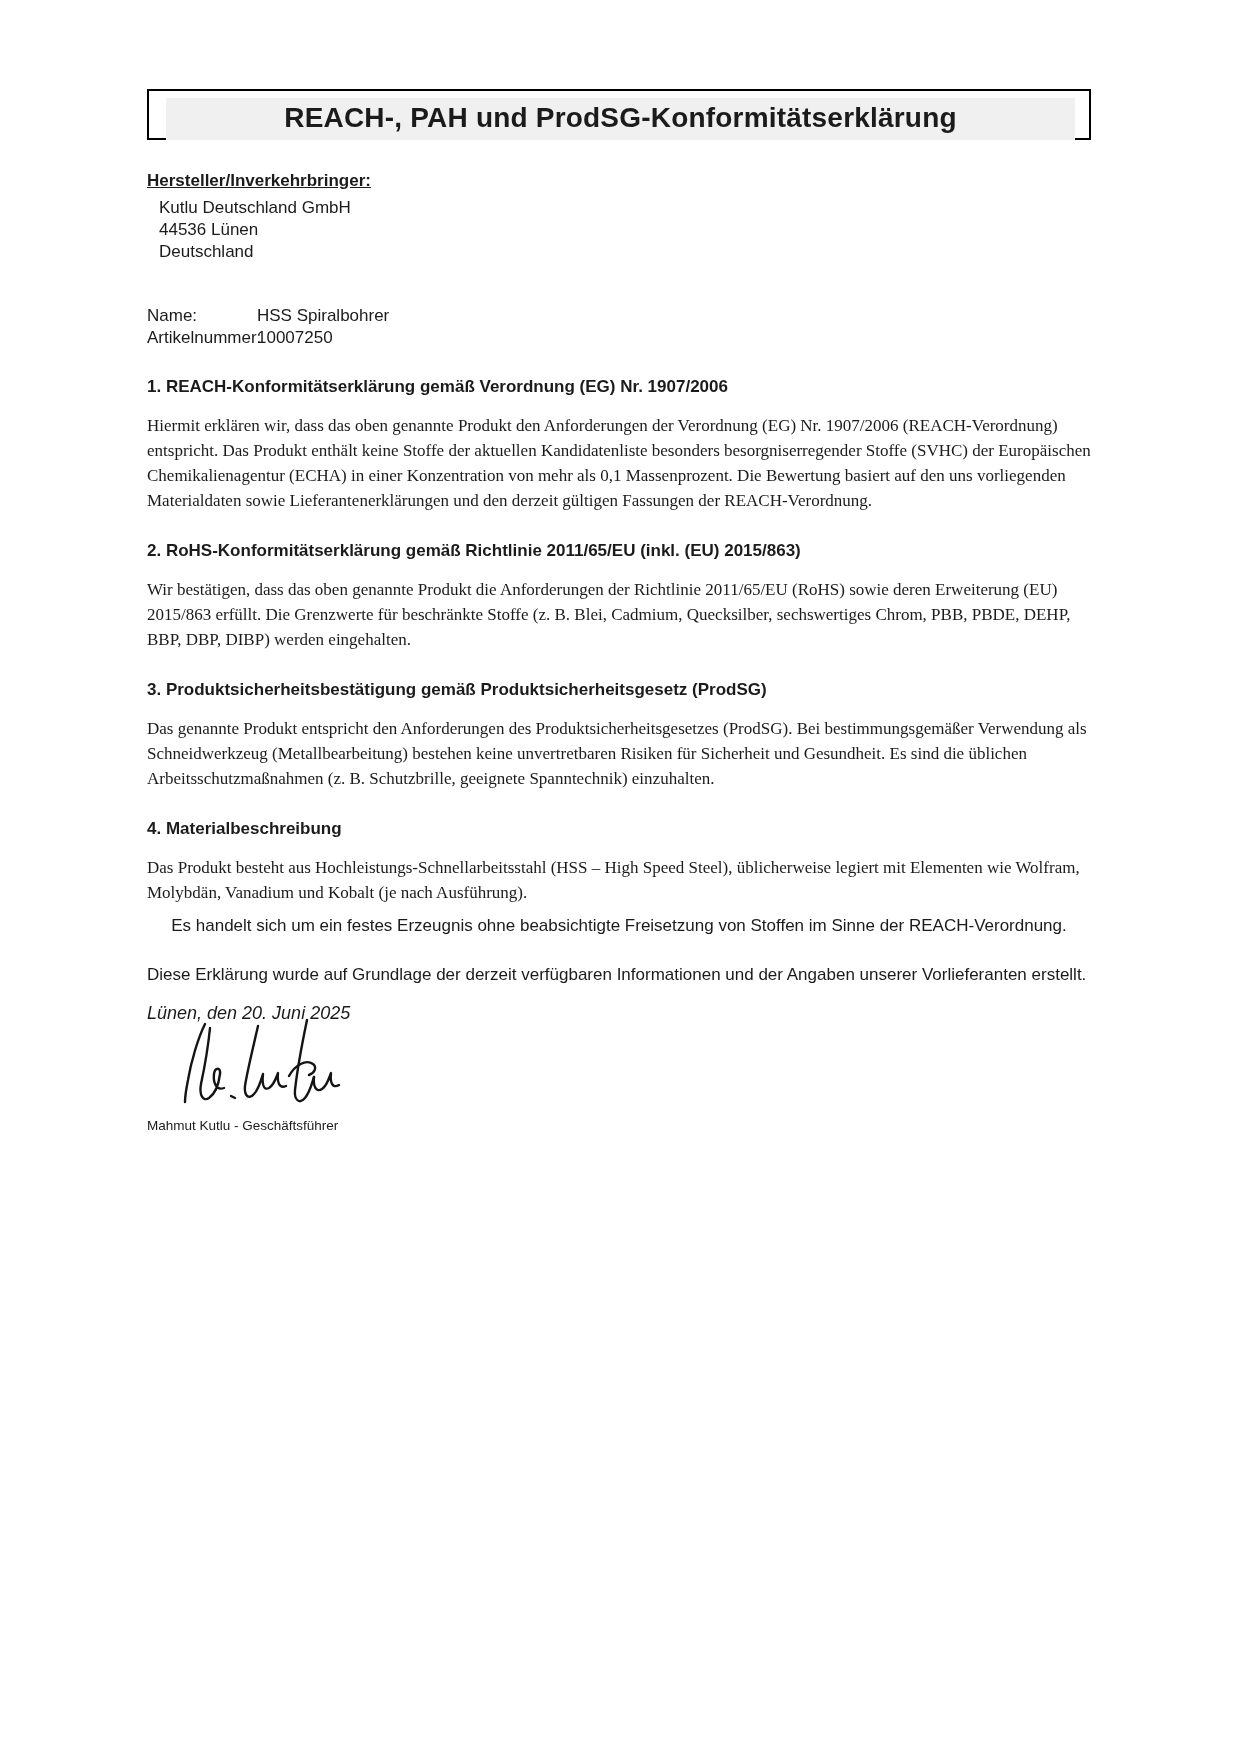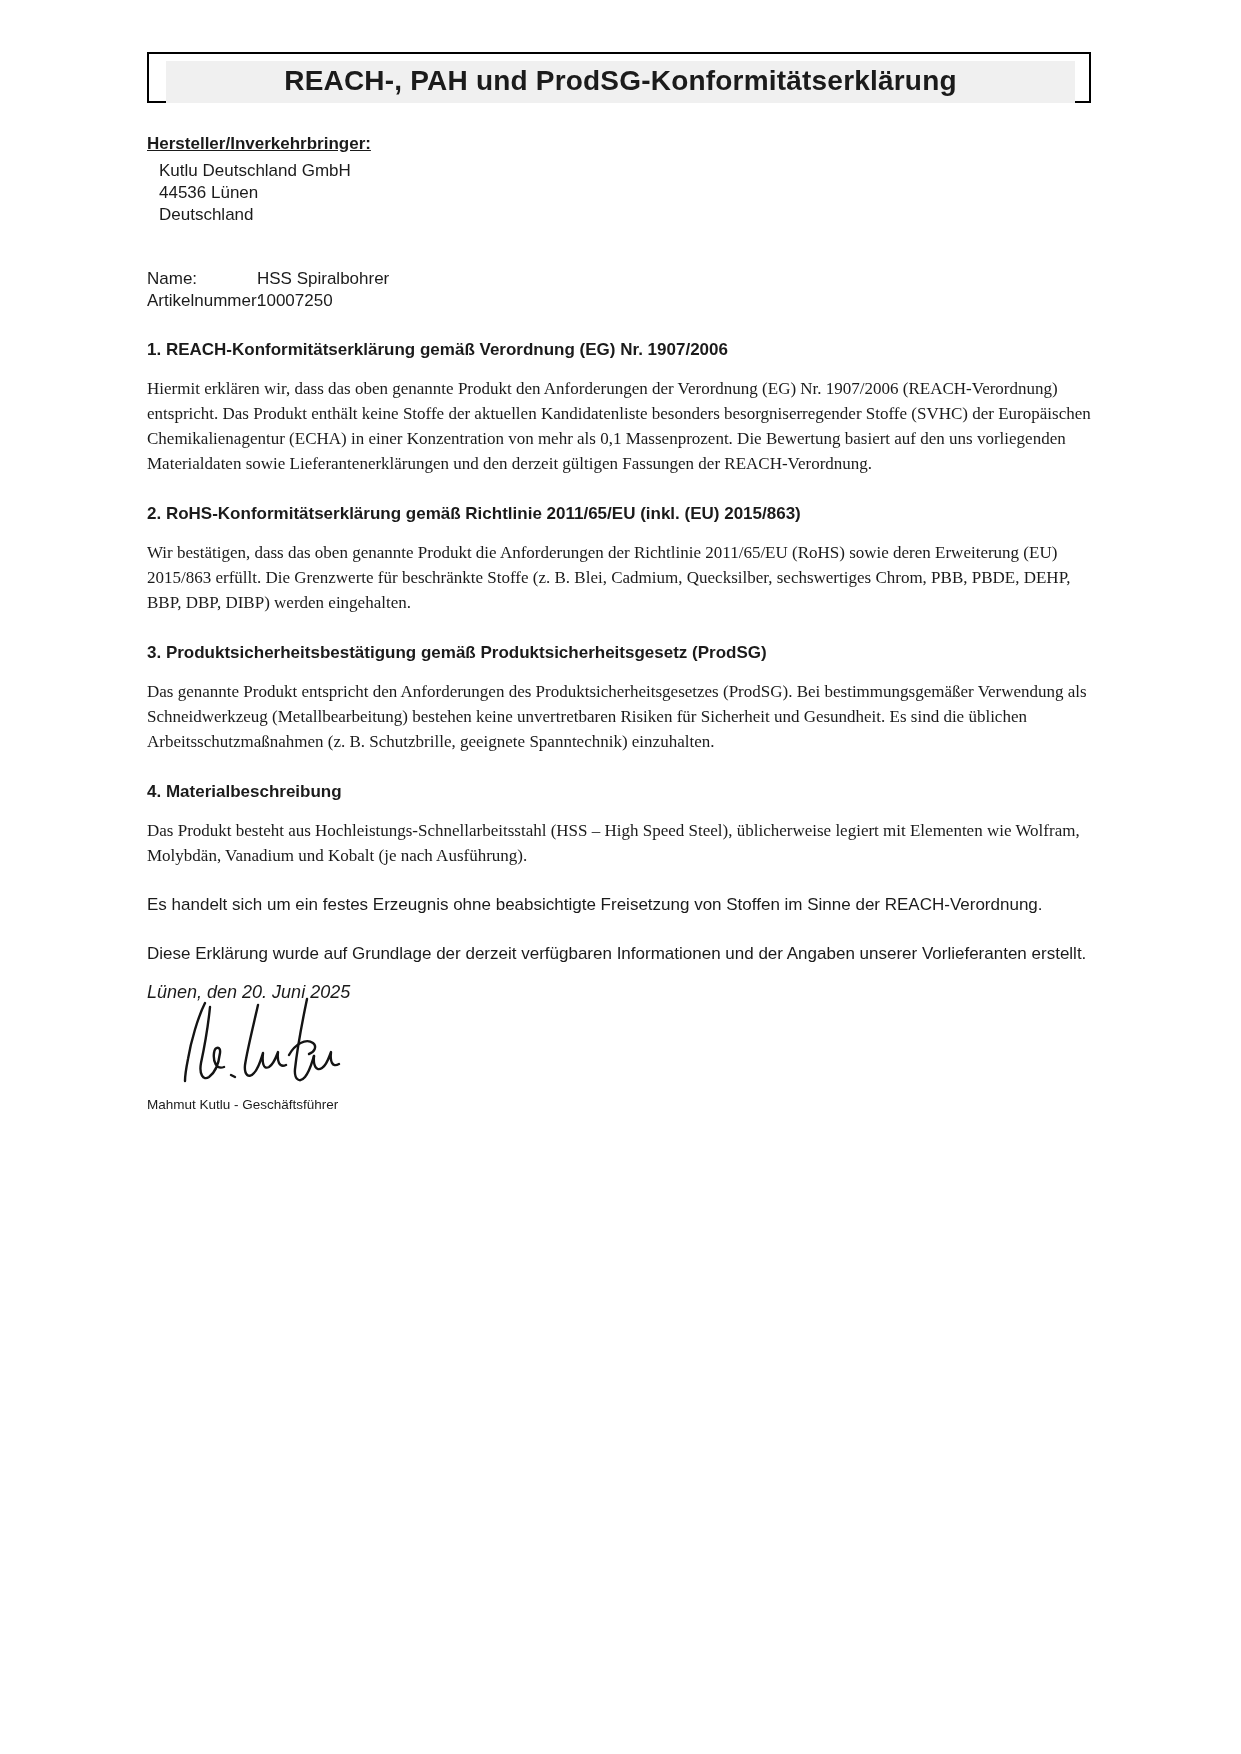--- a/index.html
+++ b/index.html
@@ -7,21 +7,21 @@
   body {
     width: 1241px;
     min-height: 1754px;
     font-family: "Liberation Sans", "DejaVu Sans", sans-serif;
     color: #1b1b1b;
     position: relative;
   }
   .page {
     width: 1241px;
     min-height: 1754px;
-    padding: 52px 150px 40px 147px;
+    padding: 89px 150px 40px 147px;
   }
   
   .title-outer {
     border: 2px solid #000000;
     padding: 7px 14px 0 17px;
     margin-bottom: 31px;
     position: relative;
   }
   .title-bar {
     text-align: center;
@@ -119,21 +119,21 @@
   <div class="section">
     <div class="section-heading">3. Produktsicherheitsbestätigung gemäß Produktsicherheitsgesetz (ProdSG)</div>
     <p class="body-par">Das genannte Produkt entspricht den Anforderungen des Produktsicherheitsgesetzes (ProdSG). Bei bestimmungsgemäßer Verwendung als Schneidwerkzeug (Metallbearbeitung) bestehen keine unvertretbaren Risiken für Sicherheit und Gesundheit. Es sind die üblichen Arbeitsschutzmaßnahmen (z. B. Schutzbrille, geeignete Spanntechnik) einzuhalten.</p>
   </div>
 
   <div class="section">
     <div class="section-heading">4. Materialbeschreibung</div>
     <p class="body-par">Das Produkt besteht aus Hochleistungs-Schnellarbeitsstahl (HSS – High Speed Steel), üblicherweise legiert mit Elementen wie Wolfram, Molybdän, Vanadium und Kobalt (je nach Ausführung).</p>
   </div>
 
-  <p class="body-par" style="margin-top:24px;">Es handelt sich um ein festes Erzeugnis ohne beabsichtigte Freisetzung von Stoffen im Sinne der REACH-Verordnung.</p>
+  <p class="body-par" style="margin-top:8px;text-align:center;">Es handelt sich um ein festes Erzeugnis ohne beabsichtigte Freisetzung von Stoffen im Sinne der REACH-Verordnung.</p>
   <p class="body-par" style="margin-top:24px;">Diese Erklärung wurde auf Grundlage der derzeit verfügbaren Informationen und der Angaben unserer Vorlieferanten erstellt.</p>
 
   <div class="date-line">Lünen, den 20. Juni 2025</div>
 
   <div class="signature-wrap">
     <svg width="190" height="104" viewBox="0 0 190 104" aria-hidden="true">
       <g fill="none" stroke="#141414" stroke-width="2.4" stroke-linecap="round" stroke-linejoin="round">
 
         <path d="M44,12 C37,26 30,50 27,68 C25,78 24,85 24,90"></path>
 

